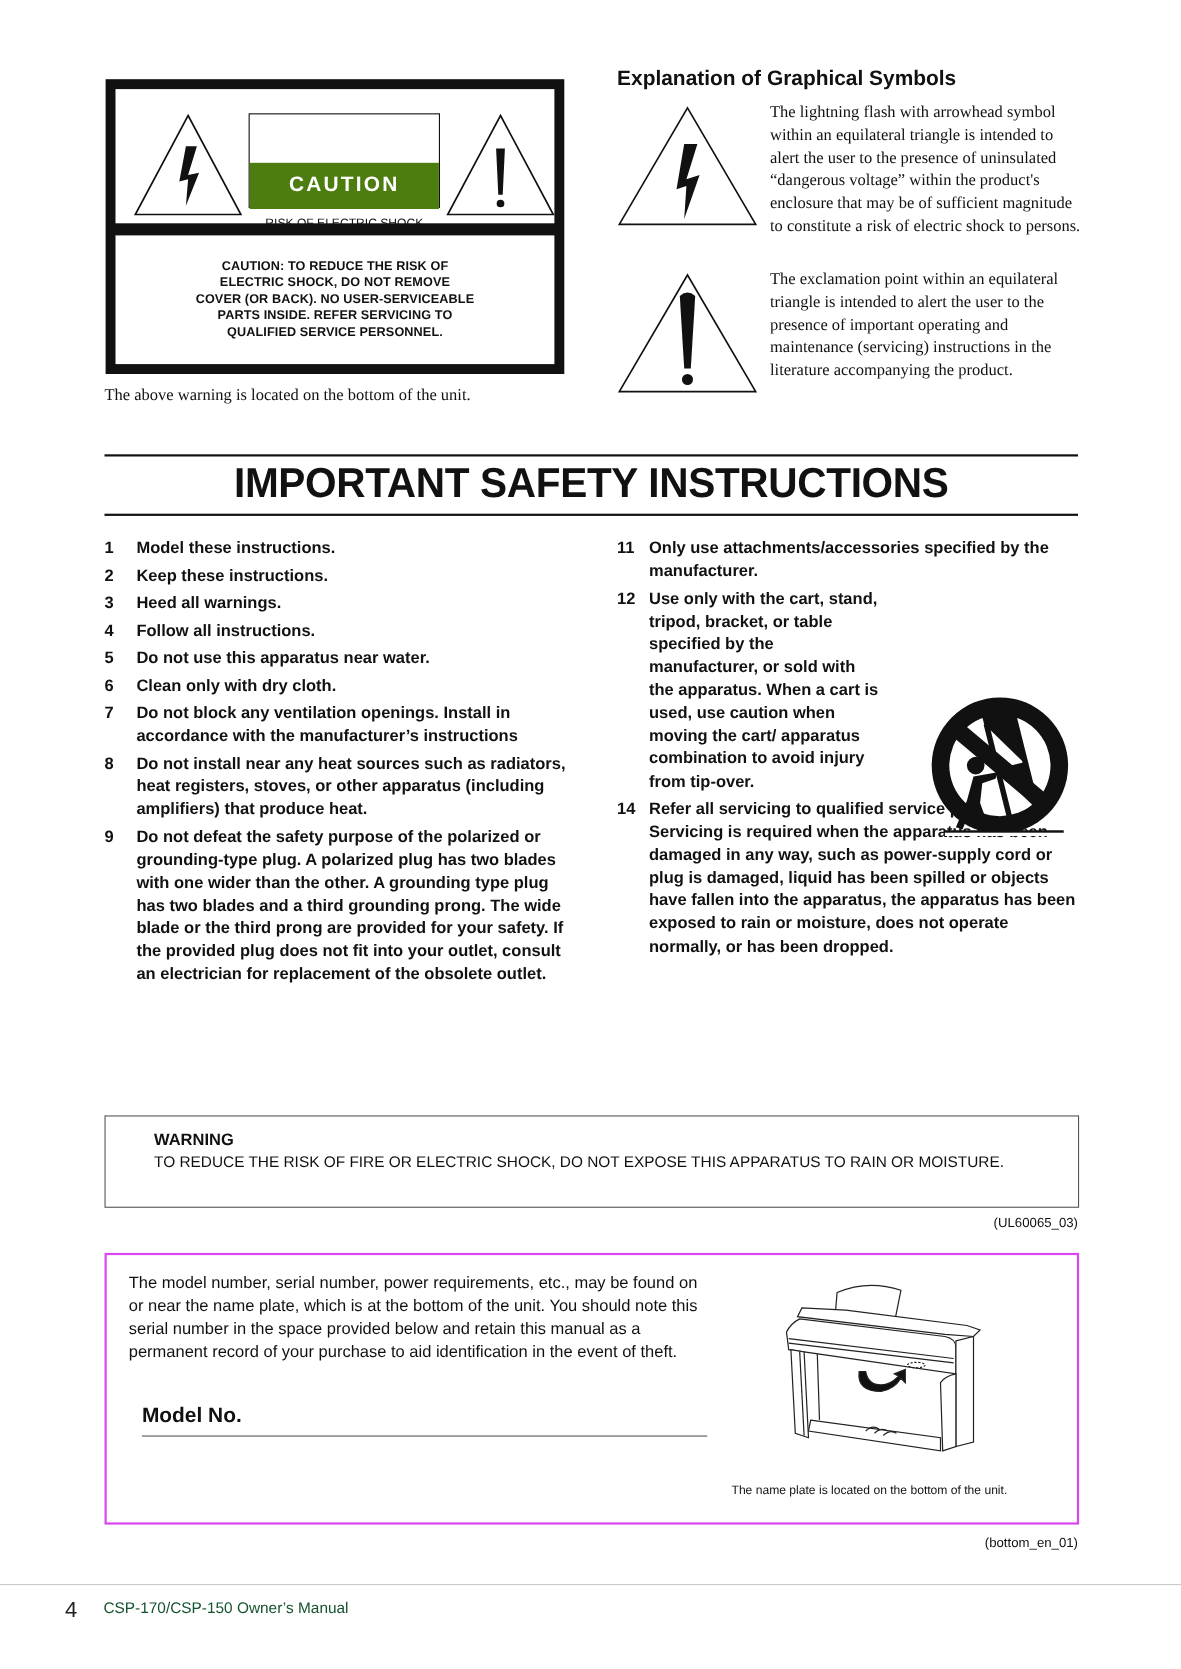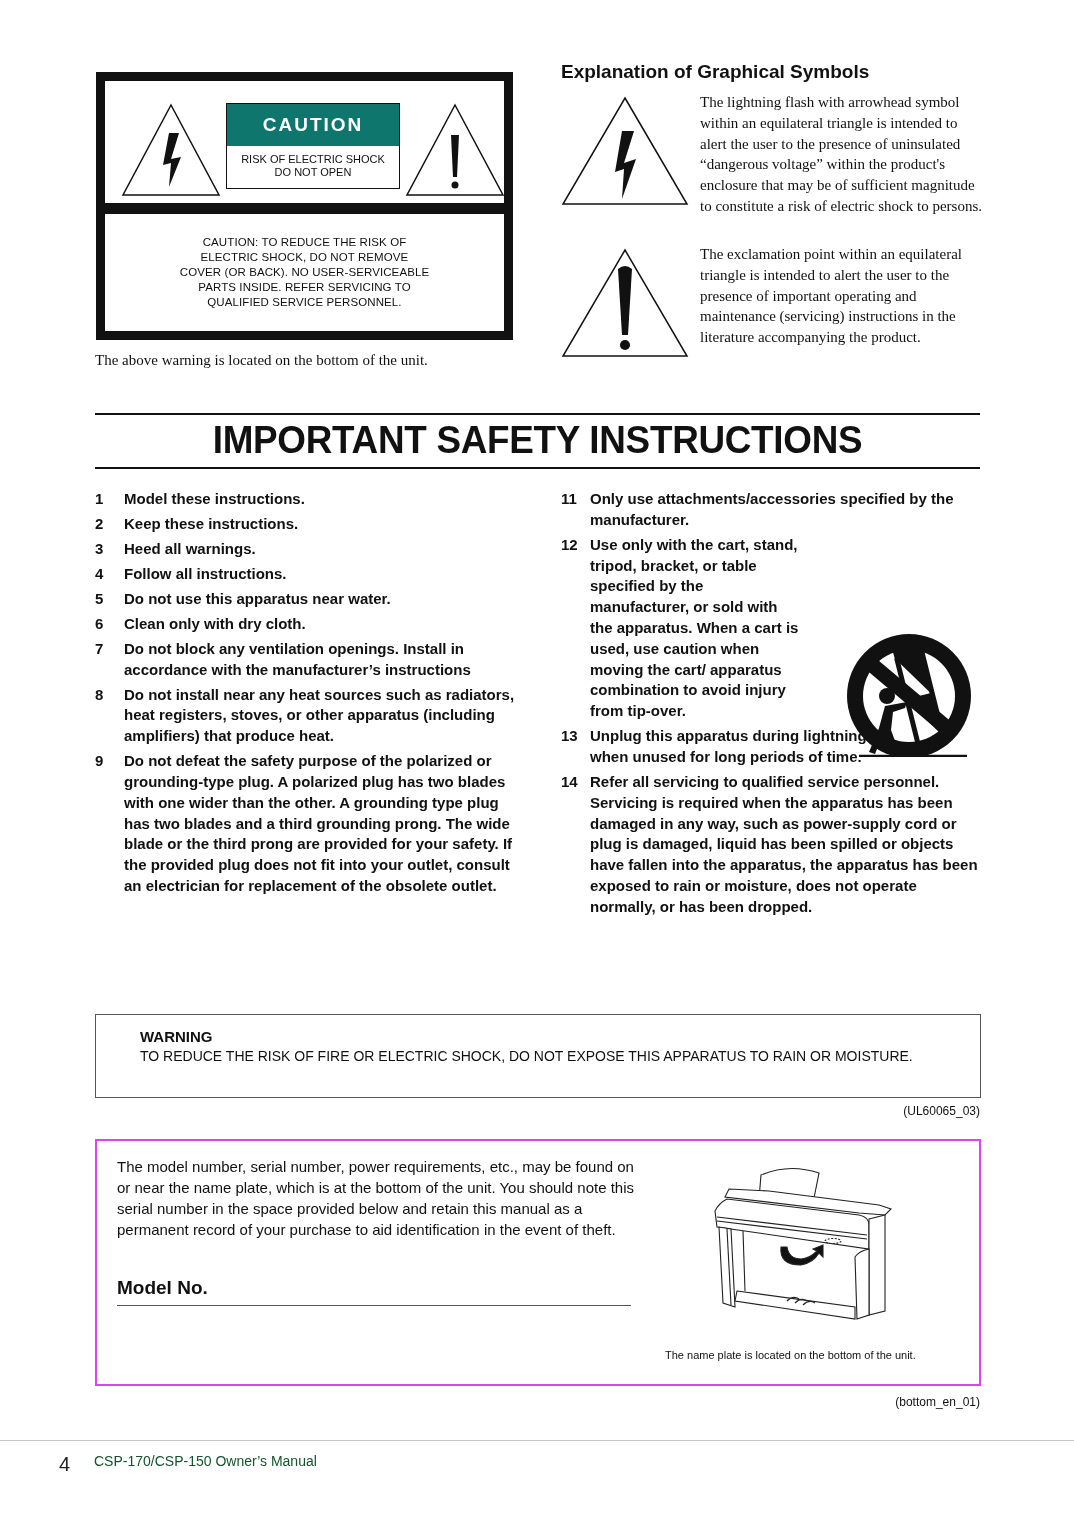--- a/index.html
+++ b/index.html
@@ -3,25 +3,25 @@
   <meta charset="utf-8">
   <style>
     * { box-sizing: border-box; margin: 0; padding: 0; }
     html, body { width: 1074px; height: 1517px; background: #ffffff; }
     body { position: relative; font-family: "Liberation Sans", sans-serif; color: #111; overflow: hidden; }
 
     
     .caution-label { position: absolute; left: 96px; top: 72px; width: 417px; height: 268px; background: #111; padding: 8px; }
     .caution-top { position: absolute; left: 9px; top: 9px; width: 399px; height: 122px; background: #fff; }
     .caution-bottom { position: absolute; left: 9px; top: 142px; width: 399px; height: 117px; background: #fff; display: flex; align-items: center; justify-content: center; }
-    .caution-bottom-text { font-weight: normal; font-size: 11.5px; line-height: 15px; text-align: center; letter-spacing: 0.1px; }
+    .caution-bottom-text { font-weight: bold; font-size: 11.5px; line-height: 15px; text-align: center; letter-spacing: 0.1px; }
     .tri-left { position: absolute; left: 14px; top: 20px; }
     .tri-right { position: absolute; left: 298px; top: 20px; }
     .caution-box { position: absolute; left: 121px; top: 22px; width: 174px; height: 86px; border: 1.5px solid #111; }
-    .caution-box-head { height: 42px; background: #0f766e; color: #fff; font-weight: bold; font-size: 19px; letter-spacing: 2px; display: flex; align-items: center; justify-content: center; }
+    .caution-box-head { height: 42px; background: #4d7c0f; color: #fff; font-weight: bold; font-size: 19px; letter-spacing: 2px; display: flex; align-items: center; justify-content: center; margin-top: 44px; }
     .caution-box-body { font-size: 11px; line-height: 13px; text-align: center; padding-top: 7px; }
 
     .caption-serif { position: absolute; left: 95px; top: 352px; font-family: "Liberation Serif", serif; font-size: 15px; }
 
     
     .expl-title { position: absolute; left: 561px; top: 61px; font-weight: bold; font-size: 19px; }
     .expl-tri1 { position: absolute; left: 560px; top: 95px; }
     .expl-tri2 { position: absolute; left: 560px; top: 247px; }
     .expl-text { position: absolute; left: 700px; width: 285px; font-family: "Liberation Serif", serif; font-size: 15px; line-height: 20.8px; }
     .expl-text1 { top: 92px; }
@@ -48,21 +48,21 @@
     .warning-title { font-weight: bold; font-size: 15px; line-height: 19px; }
     .warning-text { font-size: 14px; line-height: 20px; }
     .code-ref { position: absolute; right: 94px; font-size: 12px; }
     .code-ref-1 { top: 1104px; }
     .code-ref-2 { top: 1395px; }
 
     
     .nameplate-box { position: absolute; left: 95px; top: 1139px; width: 886px; height: 247px; border: 2px solid #d946ef; }
     .np-text { position: absolute; left: 20px; top: 15px; width: 520px; font-size: 15px; line-height: 21px; }
     .np-field { position: absolute; left: 20px; width: 514px; border-bottom: 1.5px solid #555; font-weight: bold; font-size: 19px; padding-bottom: 6px; }
-    .np-model { top: 136px; }
+    .np-model { top: 136px; margin-left: 12px; }
     .np-serial { top: 190px; }
     .piano { position: absolute; left: 612px; top: 20px; }
     .np-caption { position: absolute; left: 568px; top: 208px; font-size: 11px; }
 
     
     .footer-rule { position: absolute; left: 0; top: 1440px; width: 1074px; height: 1px; background: #c9c9c9; }
     .page-num { position: absolute; left: 59px; top: 1453px; font-size: 20px; color: #222; font-weight: 300; }
     .footer-title { position: absolute; left: 94px; top: 1453px; font-size: 14px; color: #14532d; }
   </style>
 </head>
@@ -158,24 +158,20 @@
 <div class="col col-right">
   <div class="item">
       <span class="item-num">11</span>
       <span class="item-text">Only use attachments/accessories specified by the manufacturer.</span>
     </div>
   <div class="item item-12">
       <span class="item-num">12</span>
       <span class="item-text">Use only with the cart, stand, tripod, bracket, or table specified by the manufacturer, or sold with the apparatus. When a cart is used, use caution when moving the cart/ apparatus combination to avoid injury from tip-over.</span>
     </div>
   <div class="item">
-      <span class="item-num">13</span>
-      <span class="item-text">Unplug this apparatus during lightning storms or when unused for long periods of time.</span>
-    </div>
-  <div class="item">
       <span class="item-num">14</span>
       <span class="item-text">Refer all servicing to qualified service personnel. Servicing is required when the apparatus has been damaged in any way, such as power-supply cord or plug is damaged, liquid has been spilled or objects have fallen into the apparatus, the apparatus has been exposed to rain or moisture, does not operate normally, or has been dropped.</span>
     </div>
 </div>
 
 <svg class="cart-icon" width="140" height="142" viewBox="0 0 140 142">
   <circle cx="68" cy="68" r="62" fill="#111"></circle>
   <circle cx="68" cy="68" r="46" fill="#fff"></circle>
   <line x1="30" y1="36" x2="106" y2="100" stroke="#111" stroke-width="15"></line>
 

